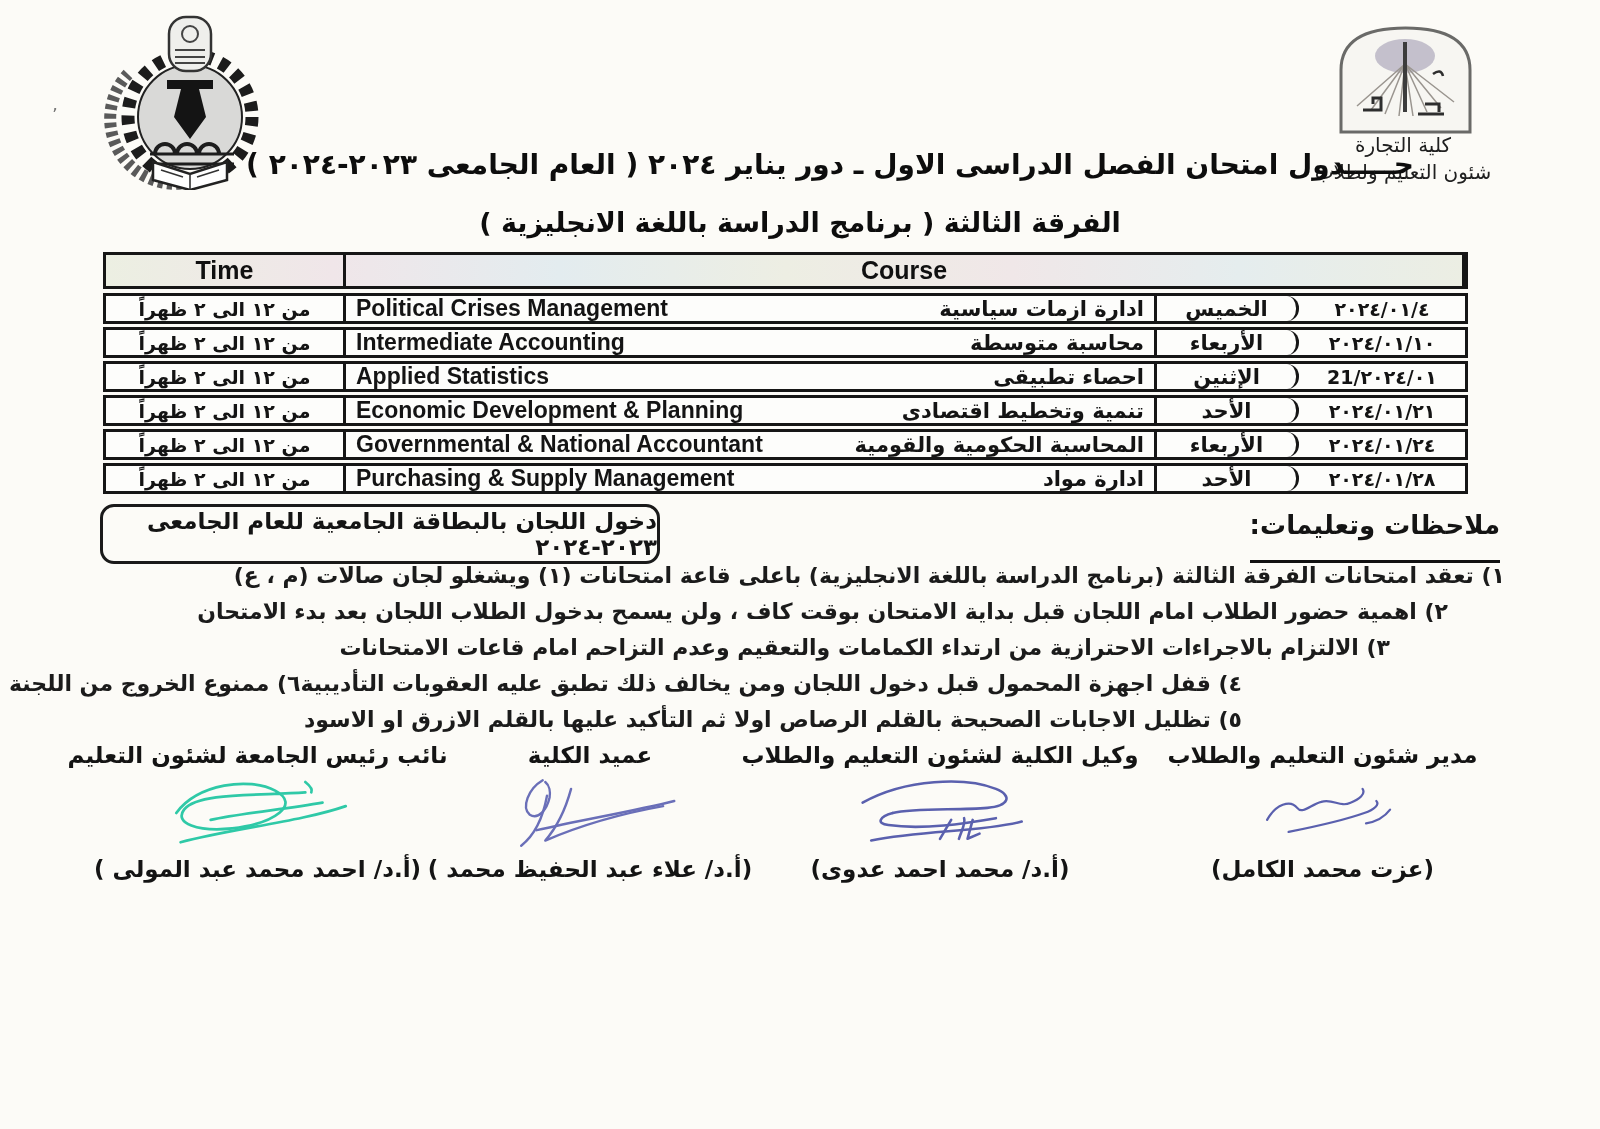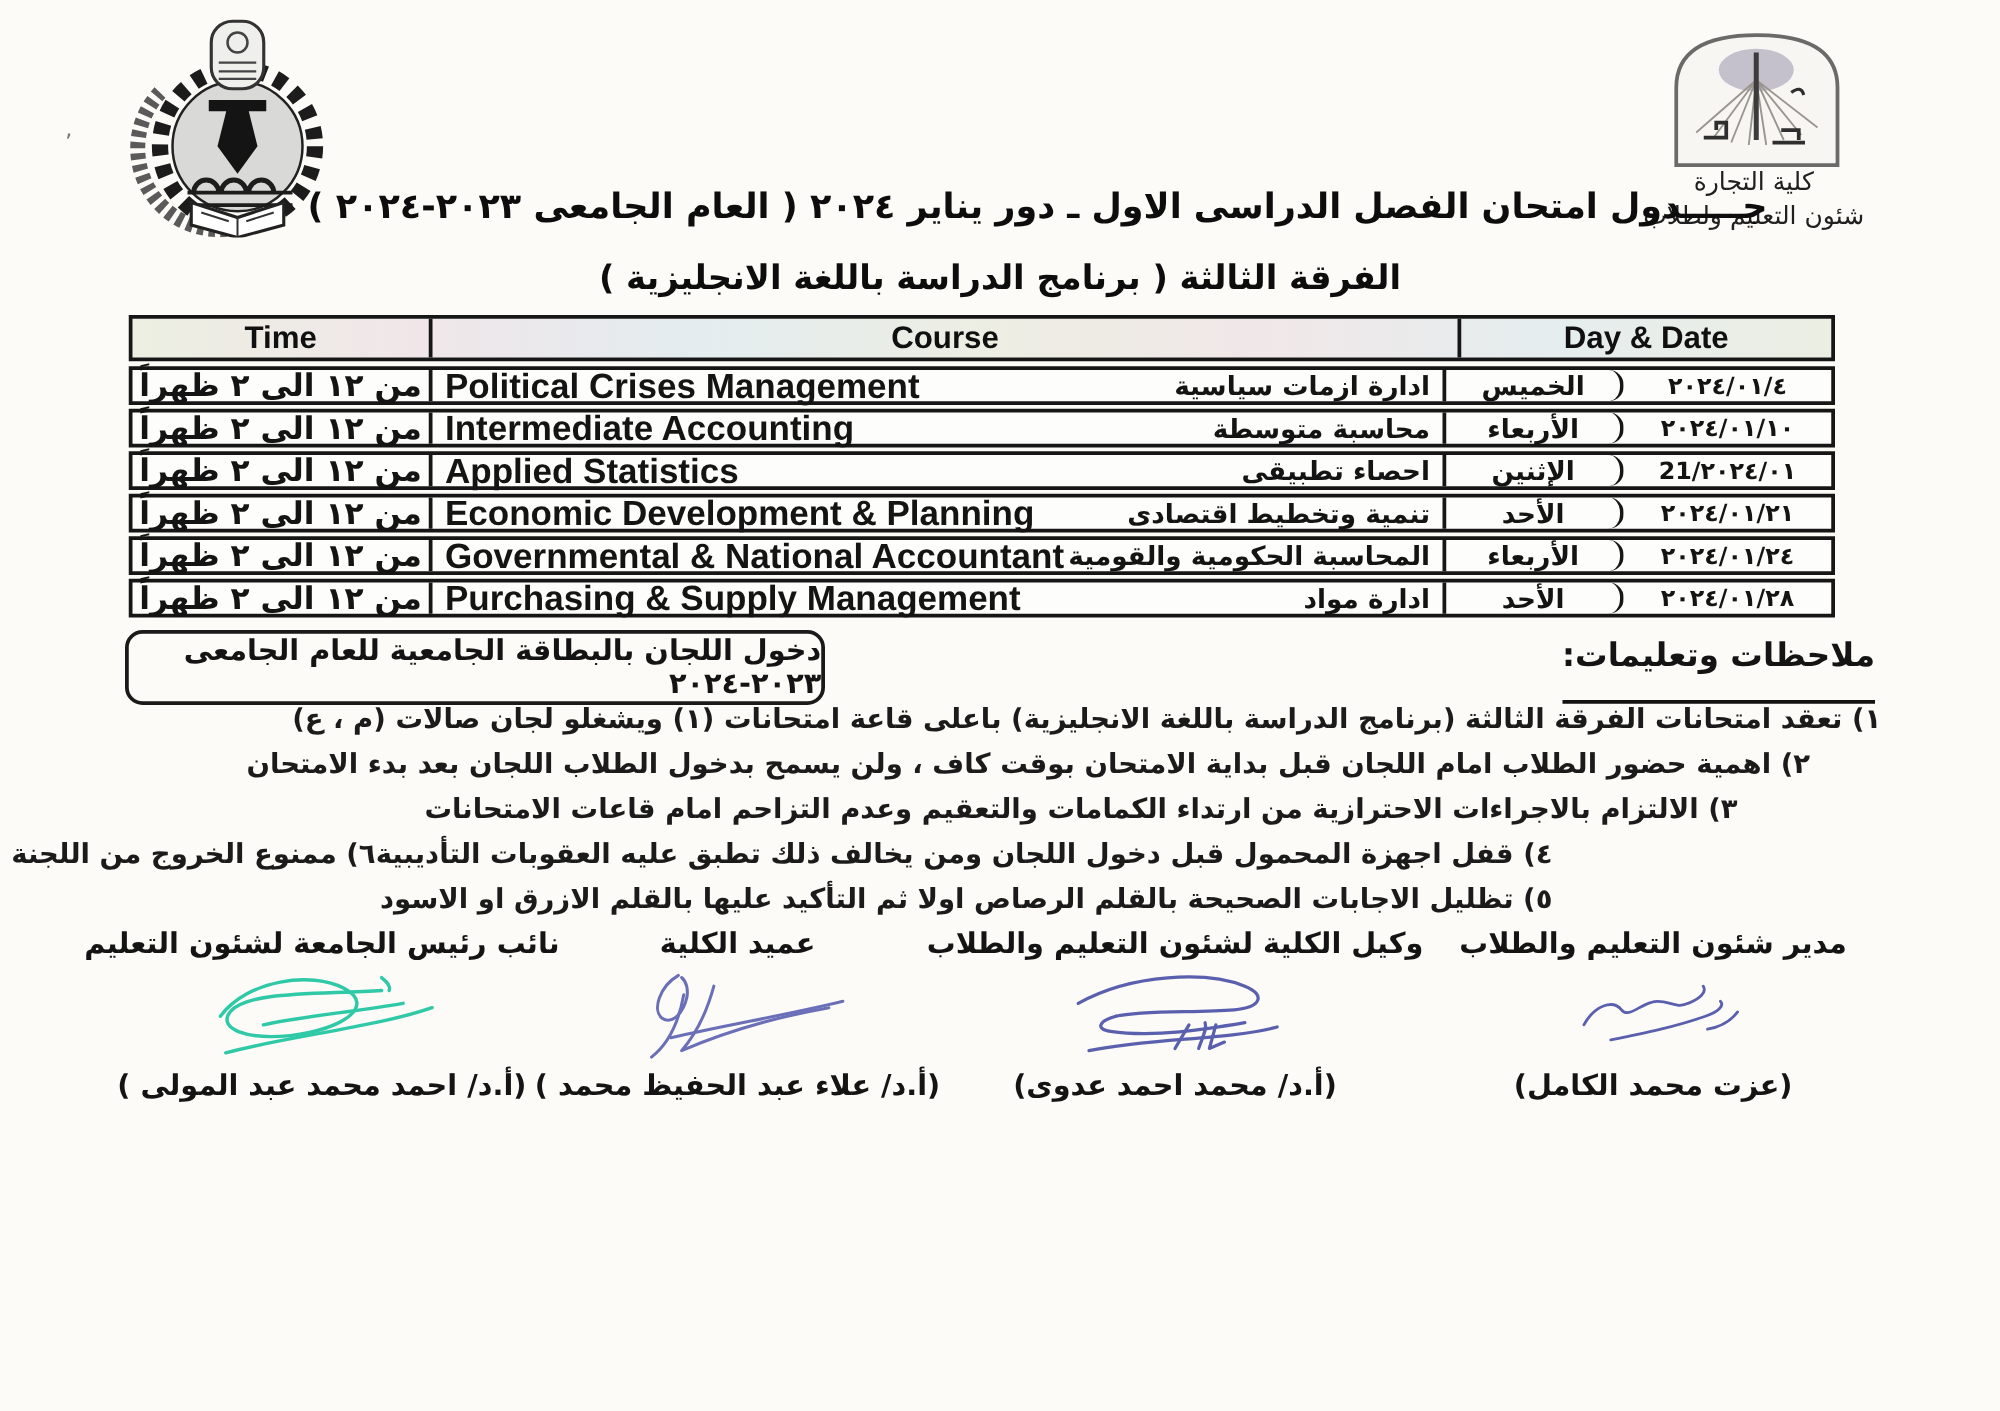--- a/index.html
+++ b/index.html
@@ -28,27 +28,27 @@
   .table{position:absolute;left:103px;top:252px;width:1365px;}
   .trow{
     display:flex;box-sizing:border-box;border:3px solid #161616;
     margin-bottom:3px;background:#fdfdfb;height:31px;align-items:stretch;
   }
   .trow.thead{
     height:37px;margin-bottom:4px;
     background:linear-gradient(90deg,#ecefe2,#f0e6e9,#e3ecef,#edeee3,#f0e7e8,#e5edee,#eceee3);
   }
   .cell{display:flex;align-items:center;justify-content:center;box-sizing:border-box;}
-  .c-time{width:240px;border-right:3px solid #161616;direction:rtl;font-weight:bold;font-size:25px;}
+  .c-time{width:240px;border-right:3px solid #161616;direction:rtl;font-weight:bold;font-size:19px;}
   .c-course{flex:1;border-right:3px solid #161616;justify-content:space-between;padding:0 10px;}
   .c-day{width:142px;border-right:3px solid #161616;direction:rtl;font-weight:bold;font-size:21px;border-radius:12px;}
   .c-date{width:166px;direction:rtl;font-weight:bold;font-size:19px;letter-spacing:1px;}
   .th{font-family:"Liberation Sans","DejaVu Sans",sans-serif;font-weight:bold;font-size:25px;color:#101010;}
   .hd-daydate{width:296px;}
-  .course-en{font-family:"Liberation Sans","DejaVu Sans",sans-serif;font-weight:bold;font-size:28px;}
+  .course-en{font-family:"Liberation Sans","DejaVu Sans",sans-serif;font-weight:bold;font-size:23px;}
   .course-ar{direction:rtl;font-weight:bold;font-size:21px;}
   
   .entry-badge{
     position:absolute;left:100px;top:504px;width:560px;height:60px;
     box-sizing:border-box;border:3px solid #1a1a1a;border-radius:14px;
     display:flex;align-items:center;justify-content:center;
     direction:rtl;font-weight:bold;font-size:23px;
   }
   .notes-heading{
     position:absolute;right:100px;top:510px;direction:rtl;
@@ -107,21 +107,20 @@
 
   <div class="artifact">’</div>
 
   <div class="title1">جـــــدول امتحان الفصل الدراسى الاول ـ دور يناير ٢٠٢٤ ( العام الجامعى ٢٠٢٣-٢٠٢٤ )</div>
   <div class="title2">الفرقة الثالثة ( برنامج الدراسة باللغة الانجليزية )</div>
 
   <div class="table">
     <div class="trow thead">
       <div class="cell c-time th">Time</div>
       <div class="cell c-course th" style="justify-content:center;">Course</div>
-      <div class="cell hd-daydate th">Day &amp; Date</div>
     </div>
 
     <div class="trow">
       <div class="cell c-time">من ١٢ الى ٢ ظهراً</div>
       <div class="cell c-course">
         <span class="course-en">Political Crises Management</span>
         <span class="course-ar">ادارة ازمات سياسية</span>
       </div>
       <div class="cell c-day">الخميس</div>
       <div class="cell c-date">٢٠٢٤/٠١/٤</div>

